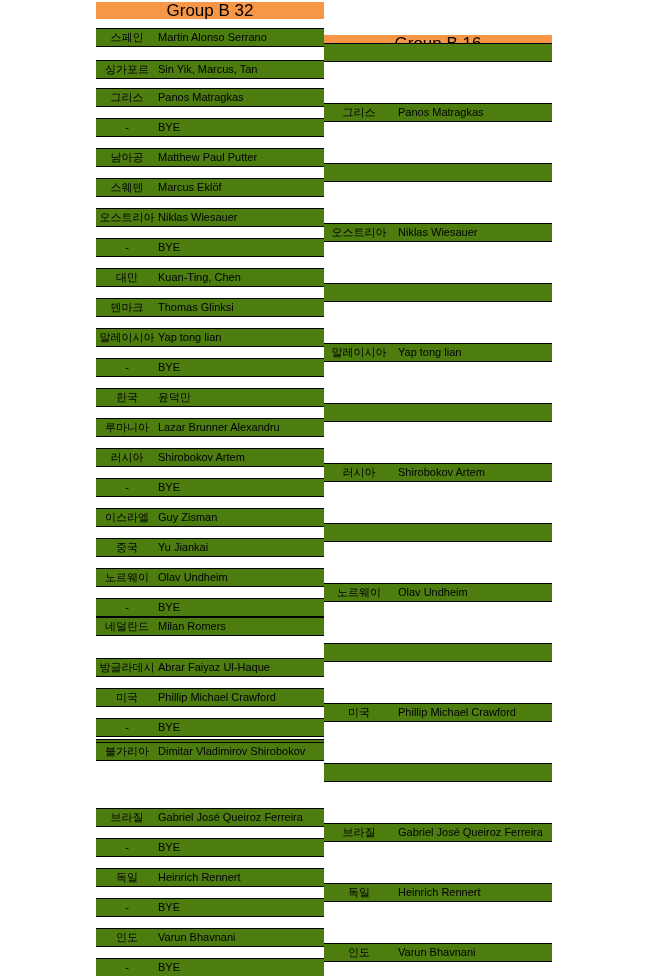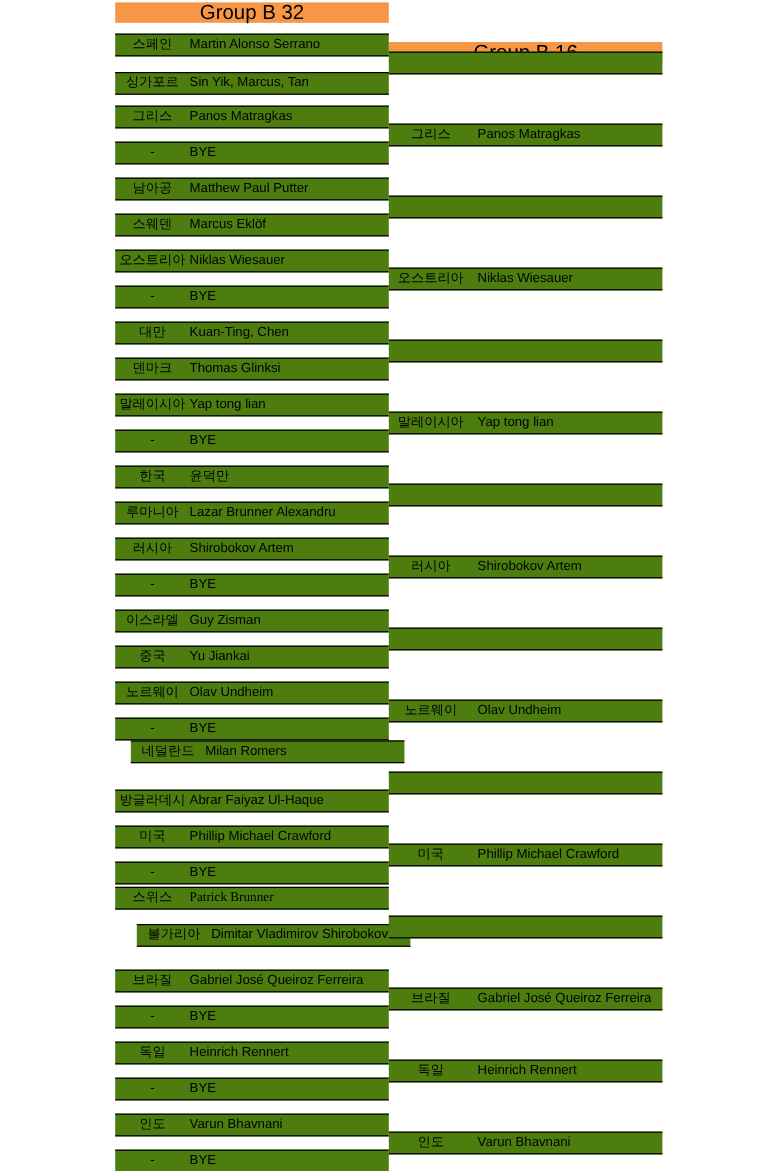--- a/index.html
+++ b/index.html
@@ -210,21 +210,21 @@
       <div class="slot r32" style="top: 568px;">
         <span class="country">노르웨이</span>
         <span class="divider"></span>
         <span class="player">Olav Undheim</span>
       </div>
       <div class="slot r32" style="top: 598px;">
         <span class="country">-</span>
         <span class="divider"></span>
         <span class="player">BYE</span>
       </div>
-      <div class="slot r32" style="top: 617px; margin-left: 13px;">
+      <div class="slot r32" style="top: 617px;">
         <span class="country">네덜란드</span>
         <span class="divider"></span>
         <span class="player">Milan Romers</span>
       </div>
       <div class="slot r32" style="top: 658px;">
         <span class="country">방글라데시</span>
         <span class="divider"></span>
         <span class="player">Abrar Faiyaz Ul-Haque</span>
       </div>
       <div class="slot r32" style="top: 688px;">
@@ -235,21 +235,21 @@
       <div class="slot r32" style="top: 718px;">
         <span class="country">-</span>
         <span class="divider"></span>
         <span class="player">BYE</span>
       </div>
       <div class="slot r32" style="top: 739px; font-family: Liberation Serif, serif;">
         <span class="country">스위스</span>
         <span class="divider"></span>
         <span class="player">Patrick Brunner</span>
       </div>
-      <div class="slot r32" style="top: 770px; margin-left: 18px;">
+      <div class="slot r32" style="top: 742px;">
         <span class="country">불가리아</span>
         <span class="divider"></span>
         <span class="player">Dimitar Vladimirov Shirobokov</span>
       </div>
       <div class="slot r32" style="top: 808px;">
         <span class="country">브라질</span>
         <span class="divider"></span>
         <span class="player">Gabriel José Queiroz Ferreira</span>
       </div>
       <div class="slot r32" style="top: 838px;">

